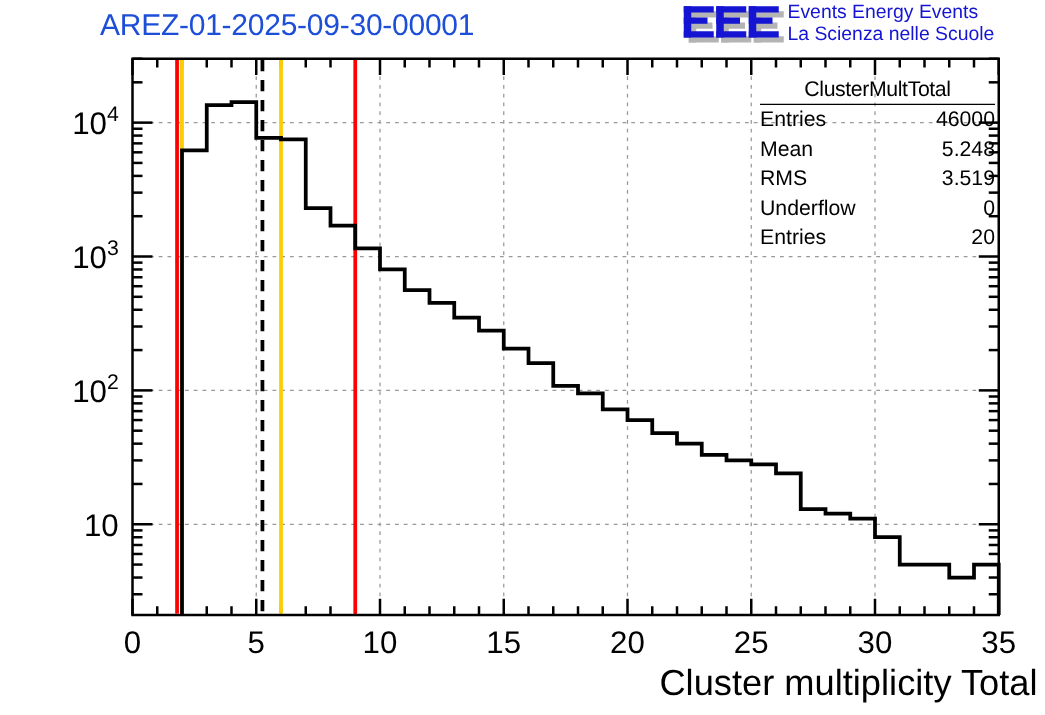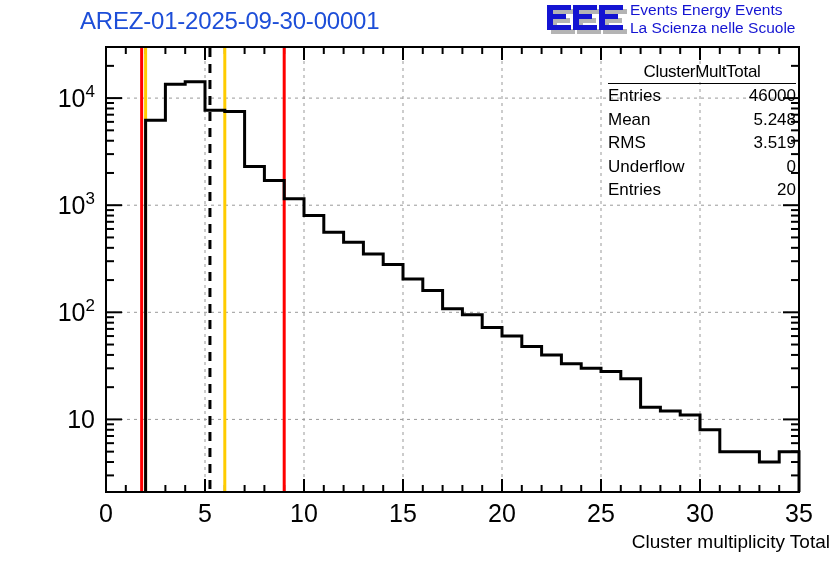--- a/index.html
+++ b/index.html
@@ -78,21 +78,21 @@
     line-height: 23.5px;
     white-space: nowrap;
   }
   .stats-key { text-align: left; }
   .stats-val { text-align: right; }
   
   #x-axis-title {
     position: absolute;
     right: 6px;
     top: 531px;
-    font-size: 19px;
+    font-size: 29px;
     color: #000000;
     white-space: nowrap;
   }
 </style>
 </head>
 <body>
 
 <div id="root">
 
   <div id="plot-title">AREZ-01-2025-09-30-00001</div>

